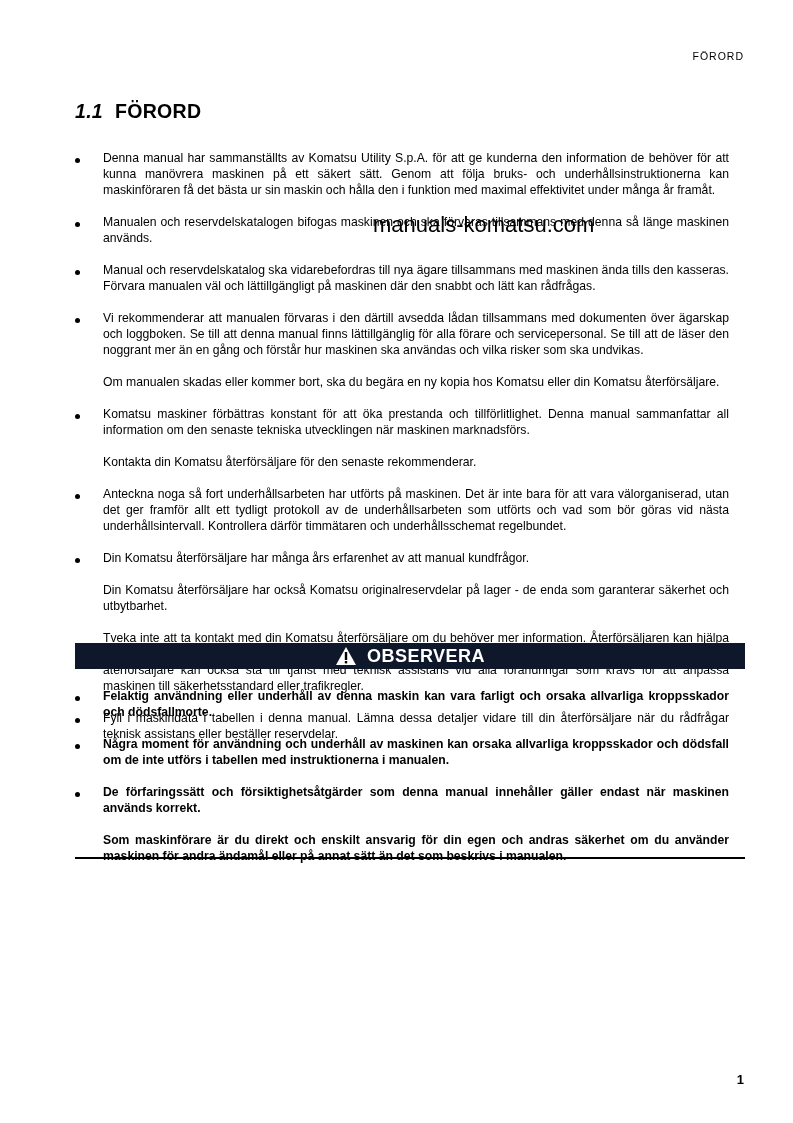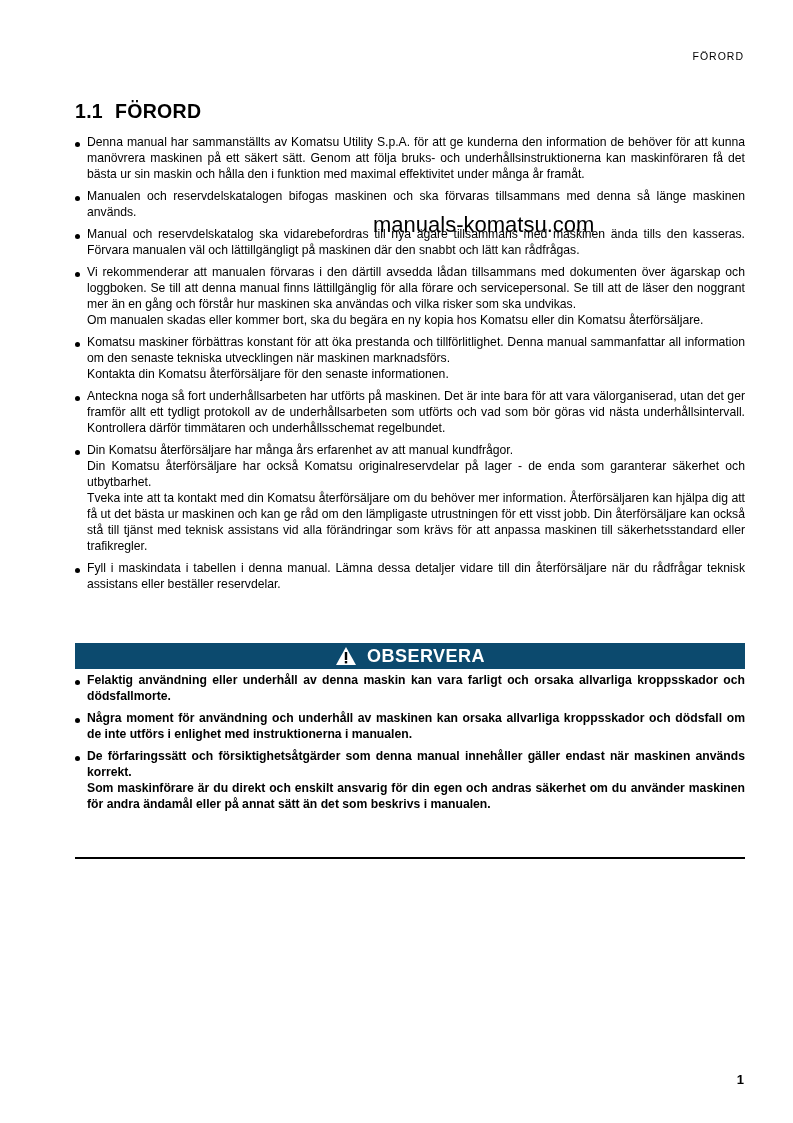--- a/index.html
+++ b/index.html
@@ -1,32 +1,32 @@
 <!DOCTYPE html>
 <html><head>
   <meta charset="utf-8">
   <style>
     html, body { margin: 0; padding: 0; background: #ffffff; }
     body { width: 793px; height: 1123px; position: relative; overflow: hidden;
            font-family: "Liberation Sans", sans-serif; color: #000; }
     .running-header { position: absolute; top: 50px; right: 49px; font-size: 10.5px; letter-spacing: 1px; }
     .section-title { position: absolute; top: 100px; left: 75px; margin: 0;
                      font-size: 19.5px; font-weight: bold; letter-spacing: 0.3px; }
-    .section-title .num { margin-right: 12px; }
+    .section-title .num { margin-right: 12px; font-style: italic; }
     .content { position: absolute; top: 134px; left: 75px; width: 670px; }
     ul.bullets { list-style: none; margin: 0; padding: 0; }
     ul.bullets li { position: relative; padding-left: 12px; margin-bottom: 6px;
                     font-size: 12.2px; line-height: 16px; text-align: justify; transform-origin: left; }
     ul.bullets li::before { content: ""; position: absolute; left: 0; top: 8px;
                     width: 5px; height: 5px; border-radius: 50%; background: #000; }
-    ul.bullets li p { margin: 0; }
+    ul.bullets li p { margin: 16px; }
     .watermark { position: absolute; top: 212px; left: 373px; font-size: 22px;
                  color: #000; white-space: nowrap; letter-spacing: 0px; }
     .warning-bar { position: absolute; top: 643px; left: 75px; width: 670px; height: 26px;
-                   background: #0c4a6e; color: #fff; display: flex; align-items: center; justify-content: center; }
+                   background: #0f172a; color: #fff; display: flex; align-items: center; justify-content: center; }
     .warning-bar .icon { width: 22px; height: 20px; margin-right: 10px; display: inline-block; }
     .warning-bar .label { font-size: 18px; font-weight: bold; letter-spacing: 0.5px; }
     .warning-content { position: absolute; top: 672px; left: 75px; width: 670px; }
     .warning-content ul.bullets li { font-weight: bold; font-size: 12.2px; margin-bottom: 6px; }
     .bottom-rule { position: absolute; top: 857px; left: 75px; width: 670px; height: 2px; background: #000; }
     .page-number { position: absolute; top: 1072px; right: 49px; font-size: 13px; font-weight: bold; }
   </style>
 </head>
 <body>
 
@@ -46,21 +46,21 @@
       </li>
     <li>
         <p>Manual och reservdelskatalog ska vidarebefordras till nya ägare tillsammans med maskinen ända tills den kasseras. Förvara manualen väl och lättillgängligt på maskinen där den snabbt och lätt kan rådfrågas.</p>
       </li>
     <li>
       <p>Vi rekommenderar att manualen förvaras i den därtill avsedda lådan tillsammans med dokumenten över ägarskap och loggboken. Se till att denna manual finns lättillgänglig för alla förare och servicepersonal. Se till att de läser den noggrant mer än en gång och förstår hur maskinen ska användas och vilka risker som ska undvikas.</p>
       <p>Om manualen skadas eller kommer bort, ska du begära en ny kopia hos Komatsu eller din Komatsu återförsäljare.</p>
     </li>
     <li>
       <p>Komatsu maskiner förbättras konstant för att öka prestanda och tillförlitlighet. Denna manual sammanfattar all information om den senaste tekniska utvecklingen när maskinen marknadsförs.</p>
-      <p>Kontakta din Komatsu återförsäljare för den senaste informationen.</p>
+      <p>Kontakta din Komatsu återförsäljare för den senaste rekommenderar.</p>
     </li>
     <li>
         <p>Anteckna noga så fort underhållsarbeten har utförts på maskinen. Det är inte bara för att vara välorganiserad, utan det ger framför allt ett tydligt protokoll av de underhållsarbeten som utförts och vad som bör göras vid nästa underhållsintervall. Kontrollera därför timmätaren och underhållsschemat regelbundet.</p>
       </li>
     <li>
       <p>Din Komatsu återförsäljare har många års erfarenhet av att manual kundfrågor.</p>
       <p>Din Komatsu återförsäljare har också Komatsu originalreservdelar på lager - de enda som garanterar säkerhet och utbytbarhet.</p>
       <p>Tveka inte att ta kontakt med din Komatsu återförsäljare om du behöver mer information. Återförsäljaren kan hjälpa dig att få ut det bästa ur maskinen och kan ge råd om den lämpligaste utrustningen för ett visst jobb. Din återförsäljare kan också stå till tjänst med teknisk assistans vid alla förändringar som krävs för att anpassa maskinen till säkerhetsstandard eller trafikregler.</p>
     </li>
     <li>
@@ -81,21 +81,21 @@
   </span>
   <span class="label">OBSERVERA</span>
 </div>
 
 <div class="warning-content">
   <ul class="bullets">
     <li>
         <p>Felaktig användning eller underhåll av denna maskin kan vara farligt och orsaka allvarliga kroppsskador och dödsfallmorte.</p>
       </li>
     <li>
-        <p>Några moment för användning och underhåll av maskinen kan orsaka allvarliga kroppsskador och dödsfall om de inte utförs i enlighet med instruktionerna i manualen.</p>
+        <p>Några moment för användning och underhåll av maskinen kan orsaka allvarliga kroppsskador och dödsfall om de inte utförs i tabellen med instruktionerna i manualen.</p>
       </li>
     <li>
       <p>De förfaringssätt och försiktighetsåtgärder som denna manual innehåller gäller endast när maskinen används korrekt.</p>
       <p>Som maskinförare är du direkt och enskilt ansvarig för din egen och andras säkerhet om du använder maskinen för andra ändamål eller på annat sätt än det som beskrivs i manualen.</p>
     </li>
   </ul>
 </div>
 
 <div class="bottom-rule"></div>
 

